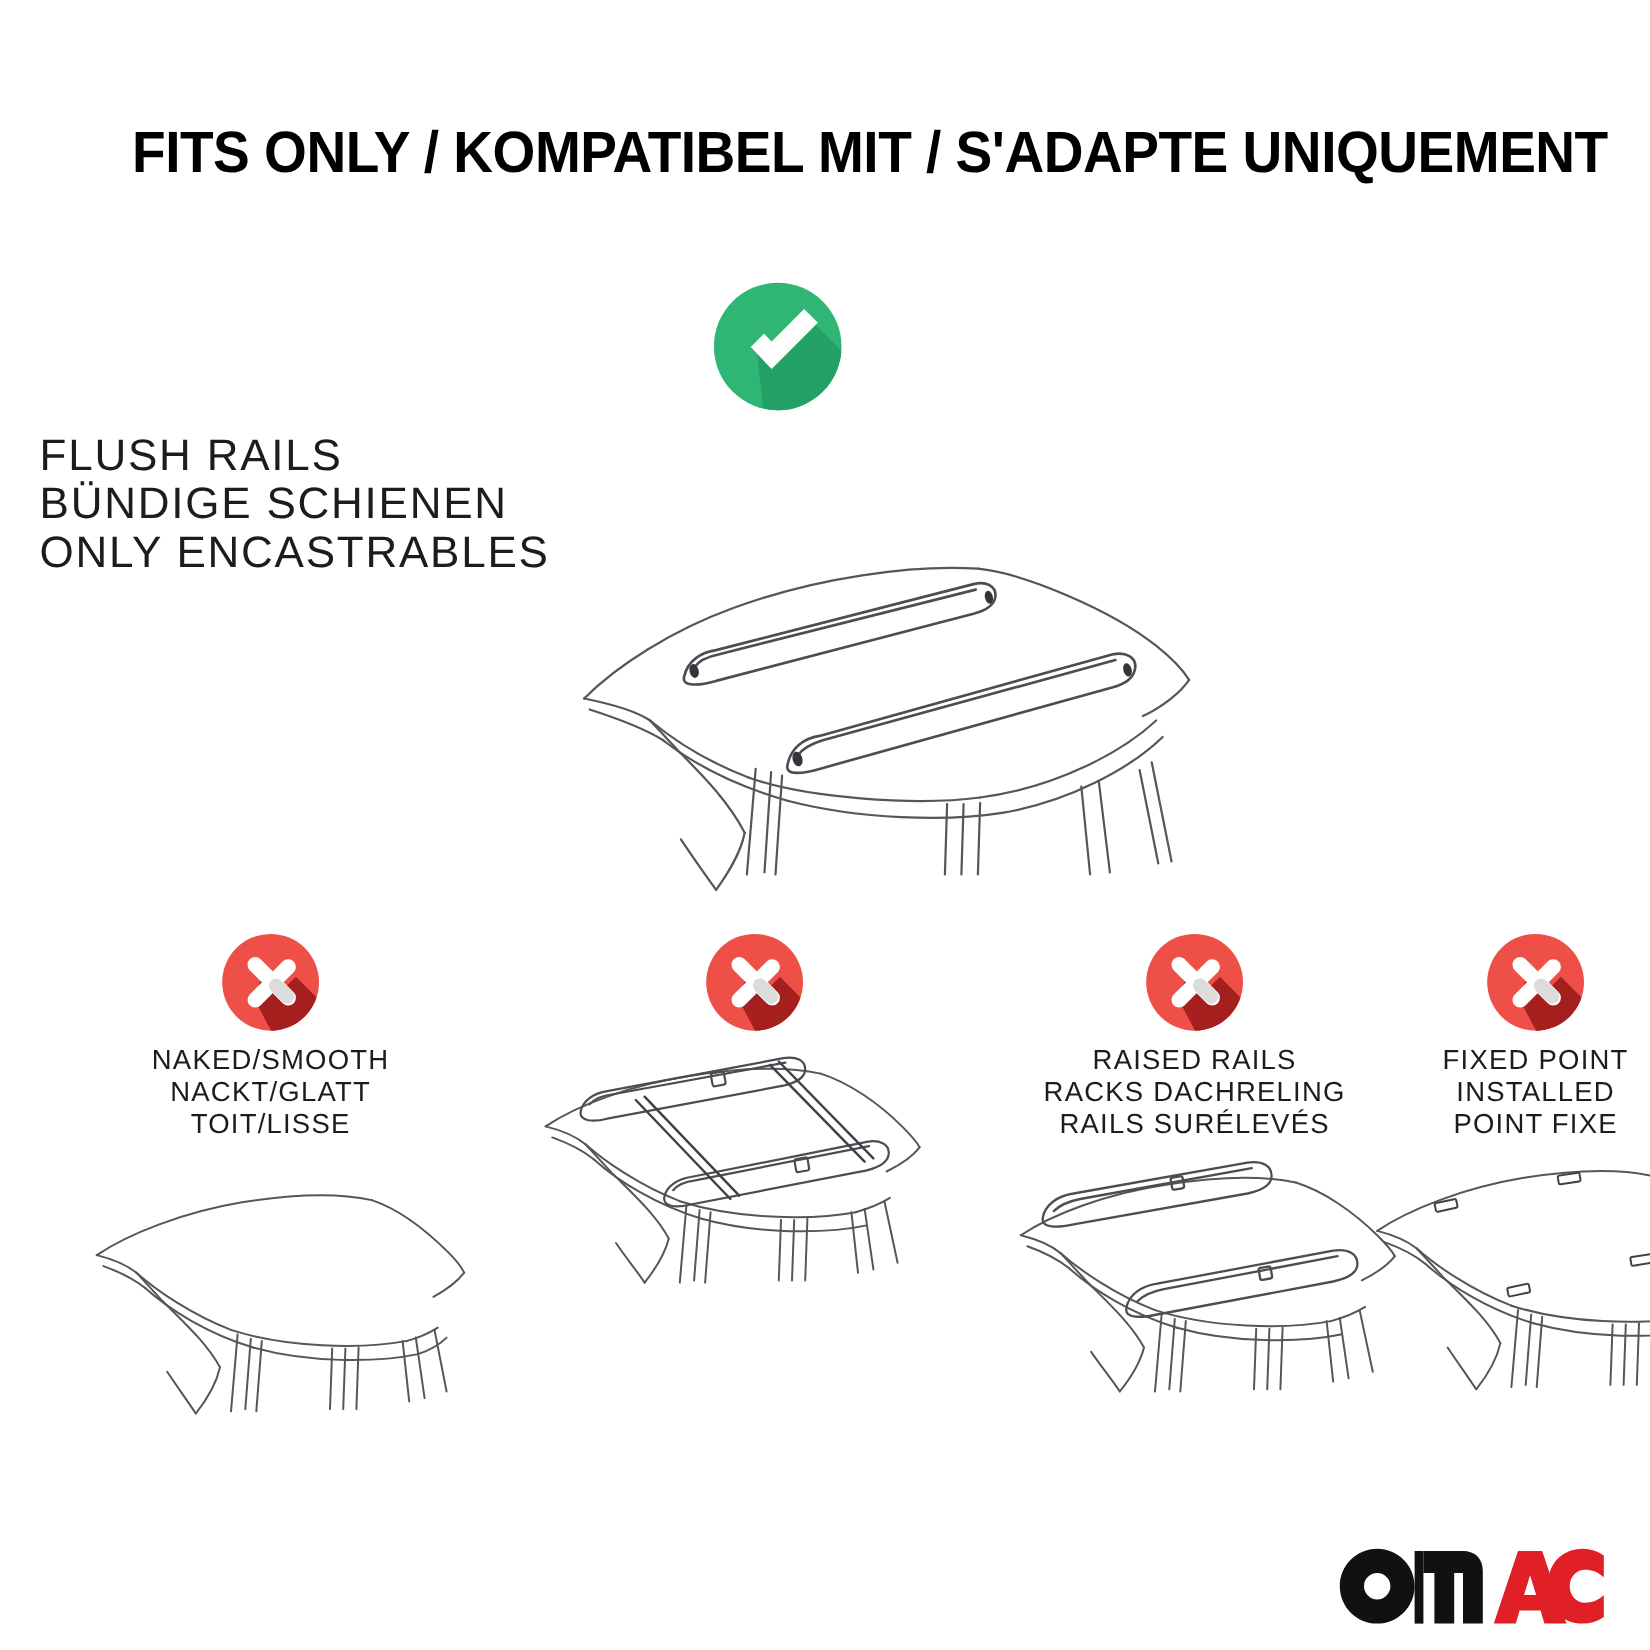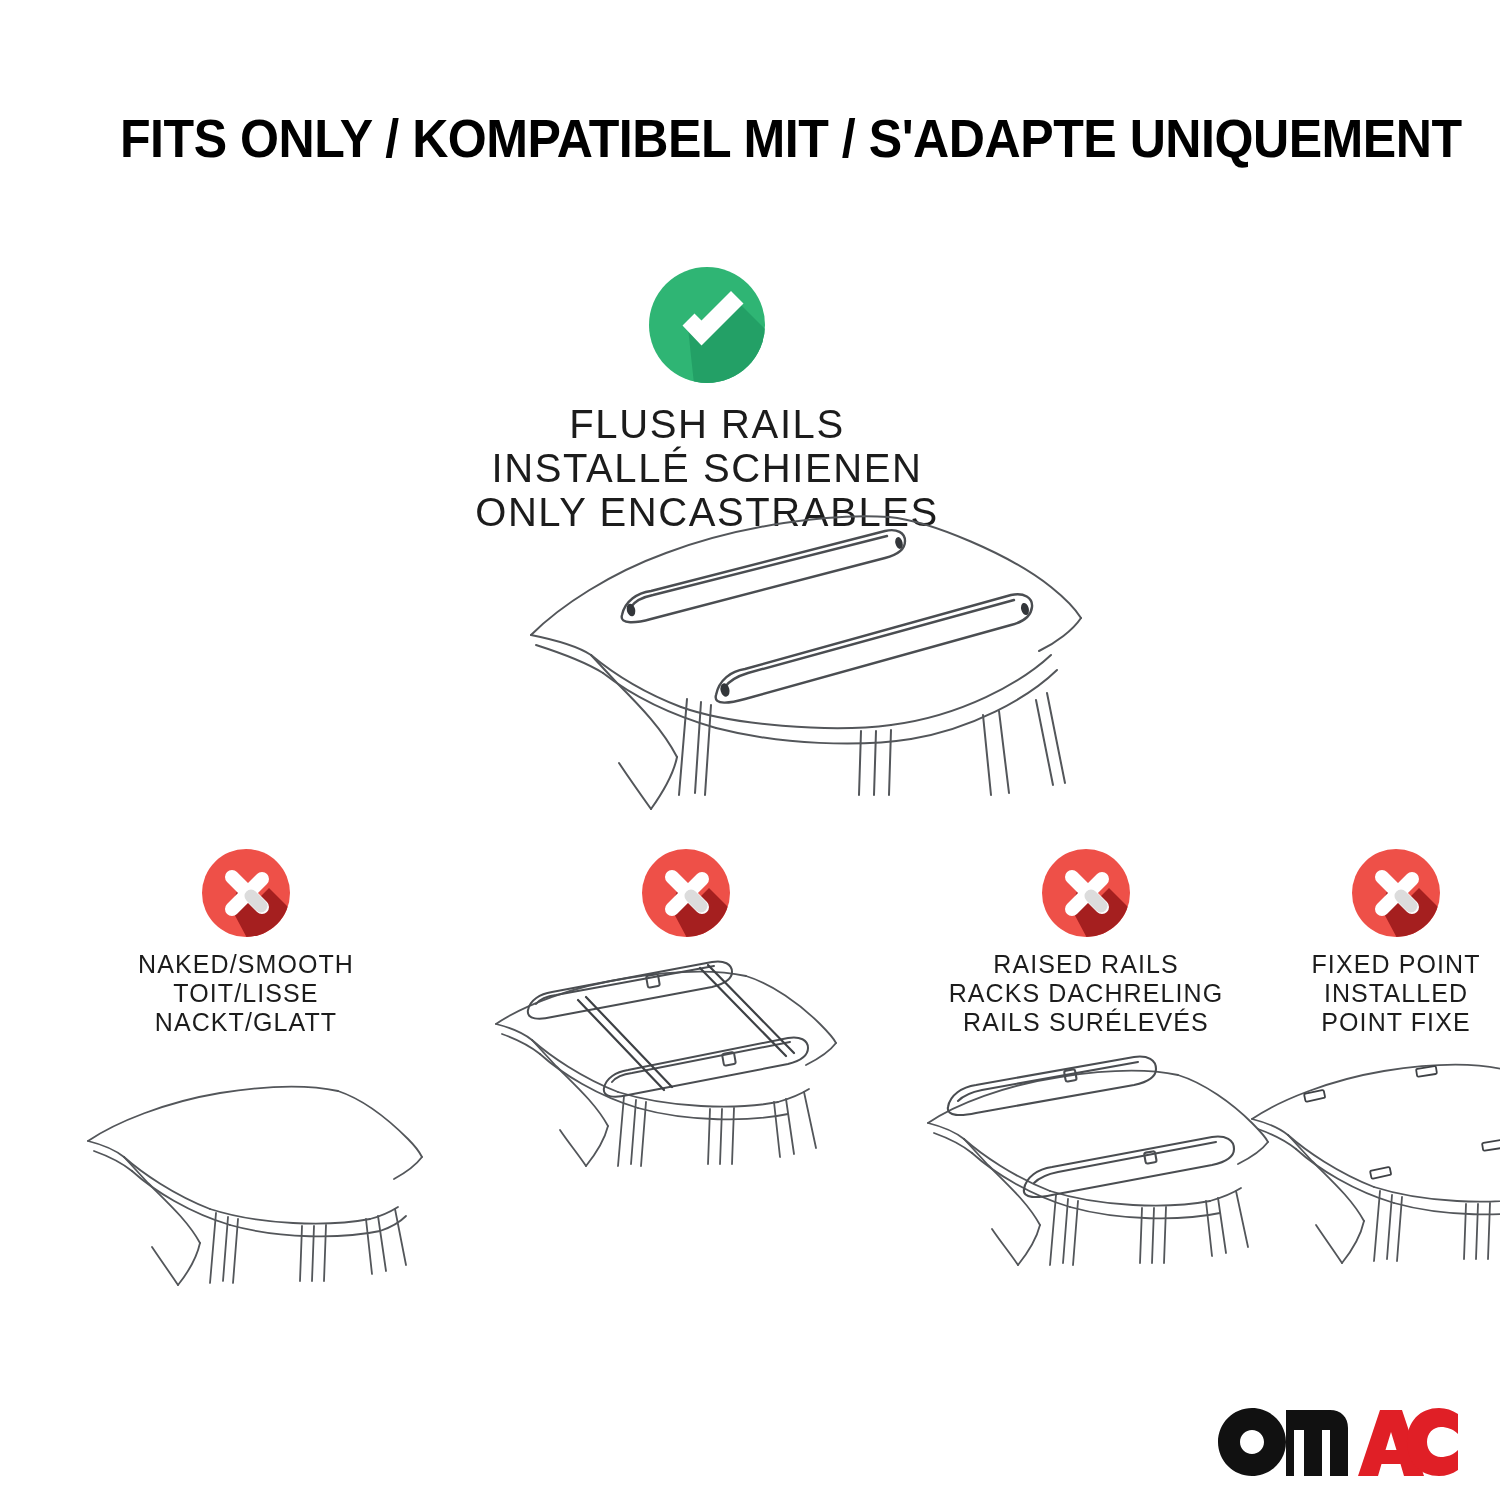--- a/index.html
+++ b/index.html
@@ -24,22 +24,22 @@
     letter-spacing:-0.5px;
     color:#000000;
     transform:scaleX(0.945);
     transform-origin:left center;
     white-space:nowrap;
   }
 
   
   .hero{
     position:absolute;
-    left:0; top:266px; width:1342px;
-    text-align:center;
+    left:0; top:256px; width:1342px;
+    text-align:left;
   }
   .check-badge{
     width:118px;height:118px;
     margin:0 auto;
     position:relative;
   }
   .hero-text{
     margin-top:18px;
     font-family:"Liberation Sans", sans-serif;
     font-weight:400;
@@ -120,21 +120,21 @@
         <circle cx="59" cy="59" r="58" fill="#2FB574"></circle>
         <g clip-path="url(#circClip)">
           <path d="M40 62 L55 77 L88 34 L118 64 L118 118 L46 118 Z" fill="#23A066"></path>
         </g>
         <path d="M34.5 59.5 L46.5 47.5 L53.5 54.5 L83 25 L95.5 37.5 L53.5 79.5 Z" fill="#ffffff"></path>
       </svg>
     </div>
 
     <div class="hero-text">
       <div>FLUSH RAILS</div>
-      <div>INSTALLÉ SCHIENEN</div>
+      <div>BÜNDIGE SCHIENEN</div>
       <div>ONLY ENCASTRABLES</div>
     </div>
   </div>
 
   <div class="hero-art">
     <svg viewBox="0 0 620 320" width="620" height="320">
       <g fill="none" stroke="#53565a" stroke-width="2" stroke-linecap="round" stroke-linejoin="round">
 
         <path d="M40 140 C70 110 120 78 175 58 C250 30 340 18 398 22"></path>
         <path d="M398 22 C440 26 520 60 560 92 C575 104 585 115 590 123"></path>
@@ -197,22 +197,22 @@
           </g>
           <g stroke-linecap="round">
             <path d="M31 29 L61 59" stroke="#ffffff" stroke-width="14"></path>
             <path d="M61 31 L31 61" stroke="#ffffff" stroke-width="14"></path>
             <path d="M50 48 L60 58" stroke="#dcdcdc" stroke-width="13"></path>
           </g>
         </svg>
       </div>
       <div class="col-label">
         <div>NAKED/SMOOTH</div>
+        <div>NACKT/GLATT</div>
         <div>TOIT/LISSE</div>
-        <div>NACKT/GLATT</div>
       </div>
       <div class="col-art">
         <svg viewBox="0 0 380 230" width="380" height="230" style="position:absolute;left:34px;top:18px;">
           <g fill="none" stroke="#53565a" stroke-width="1.8" stroke-linecap="round" stroke-linejoin="round">
             <path d="M18 72 C46 53 96 33 150 24 C200 16 240 16 268 22"></path>
             <path d="M268 22 C292 30 318 50 338 70 C345 77 350 84 352 88"></path>
             <path d="M352 88 C346 96 335 104 324 110"></path>
             <path d="M18 72 C30 75 44 80 54 88"></path>
             <path d="M54 88 C72 104 104 126 140 140"></path>
             <path d="M140 140 C190 156 258 158 300 150"></path>

